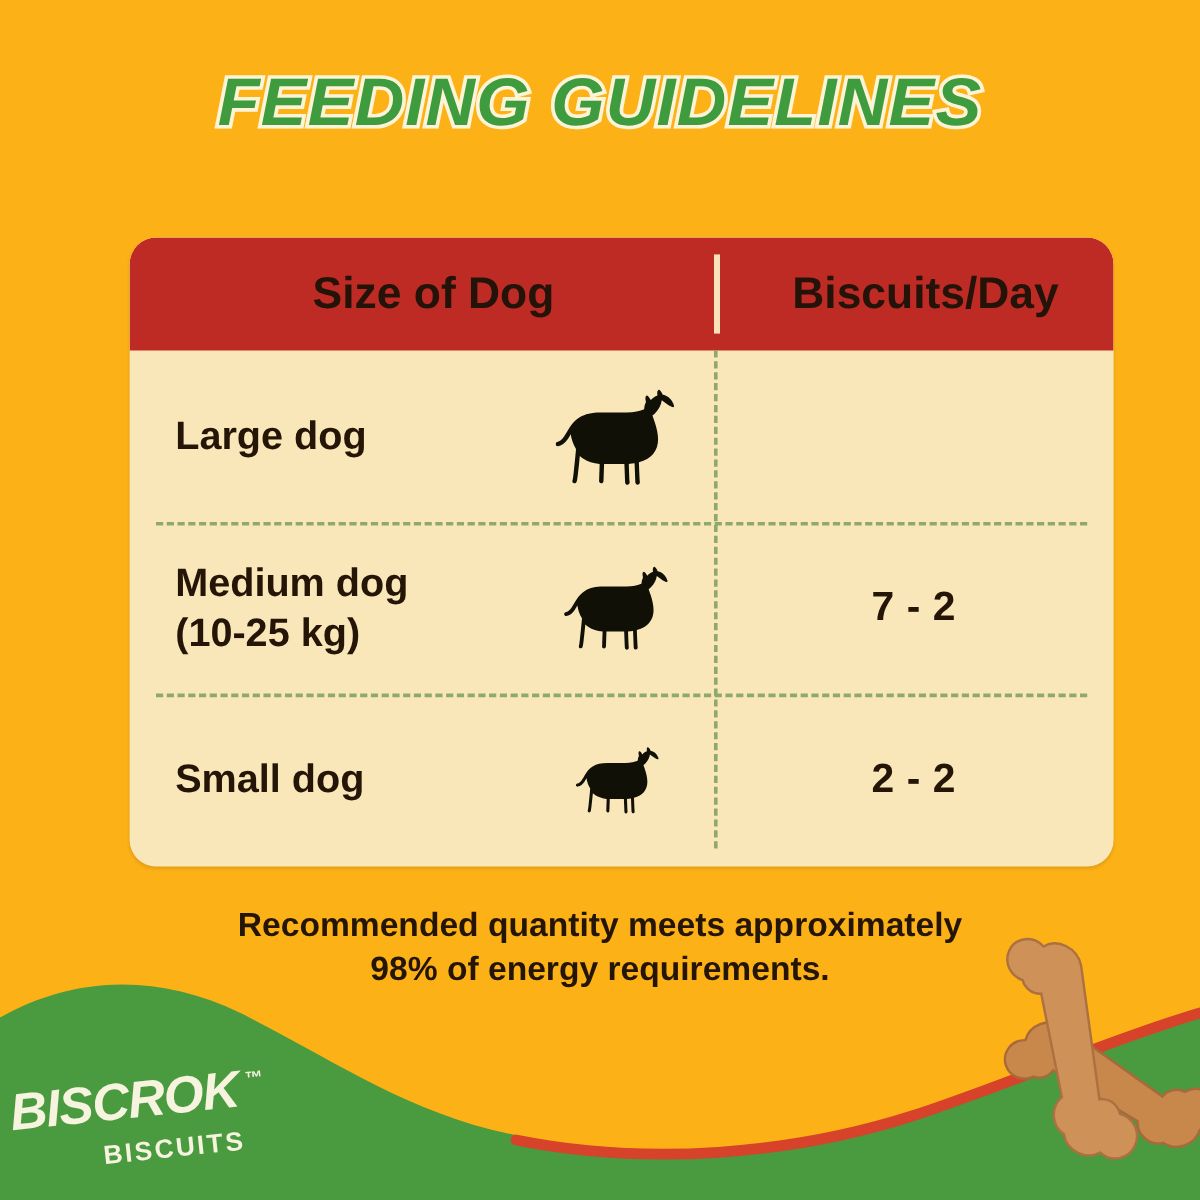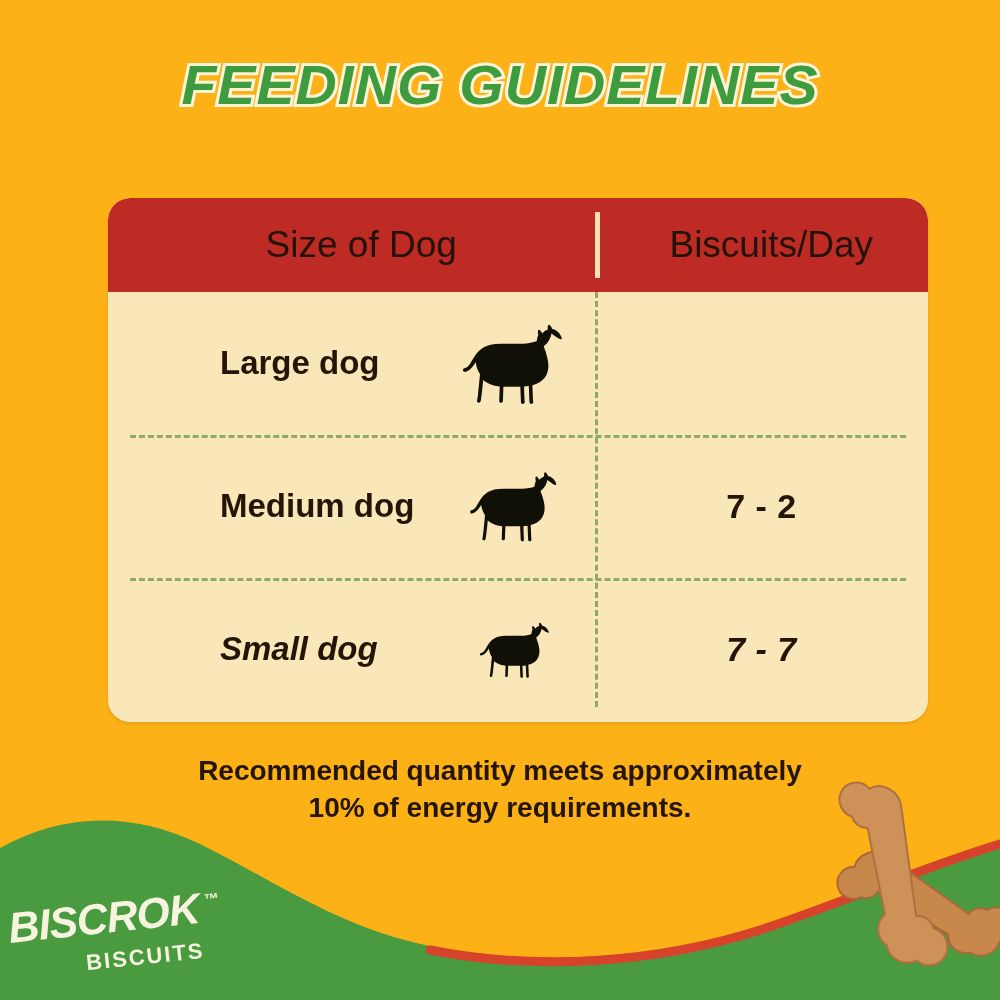--- a/index.html
+++ b/index.html
@@ -56,21 +56,21 @@
     background: #BE2B25;
     border-radius: 22px 22px 0 0;
     display: flex;
   }
   .th {
     display: flex;
     align-items: center;
     justify-content: center;
     color: #231308;
     font-size: 37px;
-    font-weight: normal;
+    font-weight: bold;
     letter-spacing: 0px;
     margin-left: 24px;
   }
   .th-left  { width: 487px; }
   .th-right { width: 333px; }
   .head-divider {
     position: absolute;
     left: 487px;
     top: 14px;
     width: 5px;
@@ -88,28 +88,28 @@
   }
   .row {
     position: absolute;
     left: 0;
     width: 820px;
     height: 143px;
     display: flex;
   }
   .row-0 { top: 0px; }
   .row-1 { top: 143px; }
-  .row-2 { top: 286px; font-style: italic; }
+  .row-2 { top: 286px; }
 
   .cell-label {
     width: 335px;
     display: flex;
     flex-direction: column;
     justify-content: center;
-    padding-left: 112px;
+    padding-left: 38px;
     box-sizing: border-box;
     color: #241507;
     font-size: 33px;
     font-weight: bold;
     line-height: 1.23;
   }
   .cell-icon {
     width: 152px;
     display: flex;
     align-items: center;
@@ -254,20 +254,21 @@
             c0.2,4.9,0.5,11.4,0.6,14.8c0,0.5,0,0.9,0.1,1.2c0,1,0.9,1.8,1.9,1.8c1,0,1.8-0.9,1.8-1.9c0-0.3,0-0.7-0.1-1.3
             c-0.2-3.5-0.5-10.4-0.7-15.4c5.2-1.4,9.1-3.7,11.7-6.7c3.1-3.6,4.3-8,4.3-12.5c0-4.7-1.3-9.6-2.7-14c-0.7-2.2-1.4-4.2-2-5.9
             c0.9-0.7,1.9-1.5,2.8-2.5c2.3-2.5,4.3-5.9,5-10.2C100.5,21.8,99.5,18,97.5,14.2z"></path>
         </svg>
       </div>
     </div>
 
     <div class="row row-1">
       <div class="cell-label">
         <span>Medium dog</span>
+        <span>(10-25 kg)</span>
       </div>
       <div class="cell-icon">
         <svg class="dog-svg" width="98" height="75" viewBox="0 0 112 86">
           <path fill="#111006" d="M97.5,14.2c-1.6-3.1-4.5-5.6-8.2-6.2c-1.1-2.6-2.6-4.4-3.6-4.1c-1,0.3-1.2,2.3-0.8,4.6
             c-2.3,0.8-4.2,2.2-5.6,3.9c-1.3-2.4-2.7-4-3.6-3.7c-1,0.3-1.1,2.6-0.4,5.3c-0.9,1.9-1.4,4-1.5,6.1c-3.4,1.5-8.4,2.6-14.6,2.6
             c-7.5,0-15.6,0-21.6,0c-7.6,0-13.1,1.4-17.2,3.8c-3.9,2.3-6.6,5.5-8.6,8.6c-2,3-3.4,5.9-5,8.1c-1.6,2.2-3.2,3.6-5.4,4.1
             c-1,0.2-1.6,1.2-1.4,2.2c0.2,1,1.2,1.6,2.2,1.4c3.4-0.8,5.8-3,7.7-5.6c1-1.4,1.9-2.9,2.7-4.4c0.6,4,1.9,8.3,4.4,12.2
             c-0.5,6.2-1.4,14.9-2,20.3c-0.2,1.7-0.4,3-0.5,3.9c-0.1,0.6-0.2,1.1-0.3,1.5c0,0.1-0.1,0.3-0.1,0.4c-0.4,0.9,0,2,0.9,2.4
             c0.9,0.4,2,0,2.4-0.9c0.1-0.3,0.3-0.7,0.4-1.3c0.2-0.9,0.4-2.1,0.6-3.7c0.5-4.2,1.2-10.5,1.8-16.7c0.9,0.8,1.9,1.6,3,2.3
             c3.6,2.3,8.2,3.8,13.5,4.3c-0.1,3.9-0.3,9-0.4,12.3c0,0.8,0,1.5-0.1,2c0,1,0.8,1.9,1.8,1.9c1,0,1.9-0.8,1.9-1.8
@@ -294,32 +295,32 @@
             c-0.5,6.2-1.4,14.9-2,20.3c-0.2,1.7-0.4,3-0.5,3.9c-0.1,0.6-0.2,1.1-0.3,1.5c0,0.1-0.1,0.3-0.1,0.4c-0.4,0.9,0,2,0.9,2.4
             c0.9,0.4,2,0,2.4-0.9c0.1-0.3,0.3-0.7,0.4-1.3c0.2-0.9,0.4-2.1,0.6-3.7c0.5-4.2,1.2-10.5,1.8-16.7c0.9,0.8,1.9,1.6,3,2.3
             c3.6,2.3,8.2,3.8,13.5,4.3c-0.1,3.9-0.3,9-0.4,12.3c0,0.8,0,1.5-0.1,2c0,1,0.8,1.9,1.8,1.9c1,0,1.9-0.8,1.9-1.8
             c0-0.6,0-1.3,0.1-2.1c0.1-3.3,0.3-8.3,0.4-12.2c0,0,0,0,0.1,0c5.4,0,11.4,0,16.8,0c0.2,4.8,0.5,11,0.6,14.3c0,0.5,0,0.9,0.1,1.2
             c0,1,0.9,1.8,1.9,1.8c1,0,1.8-0.9,1.8-1.9c0-0.3,0-0.7-0.1-1.3c-0.2-3.3-0.4-9.4-0.6-14.2c1.7-0.1,3.3-0.3,4.8-0.5
             c0.2,4.9,0.5,11.4,0.6,14.8c0,0.5,0,0.9,0.1,1.2c0,1,0.9,1.8,1.9,1.8c1,0,1.8-0.9,1.8-1.9c0-0.3,0-0.7-0.1-1.3
             c-0.2-3.5-0.5-10.4-0.7-15.4c5.2-1.4,9.1-3.7,11.7-6.7c3.1-3.6,4.3-8,4.3-12.5c0-4.7-1.3-9.6-2.7-14c-0.7-2.2-1.4-4.2-2-5.9
             c0.9-0.7,1.9-1.5,2.8-2.5c2.3-2.5,4.3-5.9,5-10.2C100.5,21.8,99.5,18,97.5,14.2z"></path>
         </svg>
       </div>
-      <div class="cell-value">7 - 7</div>
+      <div class="cell-value">2 - 2</div>
     </div>
 
     <div class="hsep hsep-0"></div>
     <div class="hsep hsep-1"></div>
     <div class="vsep"></div>
   </div>
 </div>
 
 <div class="footnote">
   <div>Recommended quantity meets approximately</div>
-  <div>10% of energy requirements.</div>
+  <div>98% of energy requirements.</div>
 </div>
 
 <div class="wave-wrap">
   <svg class="wave-svg" width="1000" height="200" viewBox="0 0 1000 200">
     <path d="M0,48 C60,14 130,10 200,44 C280,84 340,128 430,146 C540,168 660,158 760,126
              C840,100 920,64 1000,40 L1000,200 L0,200 Z" fill="#4A9A3F"></path>
     <path d="M1000,44 C920,68 840,104 760,130 C660,162 540,172 430,150" fill="none" stroke="#D7432A" stroke-width="9" stroke-linecap="round"></path>
   </svg>
 
   <div class="logo">

